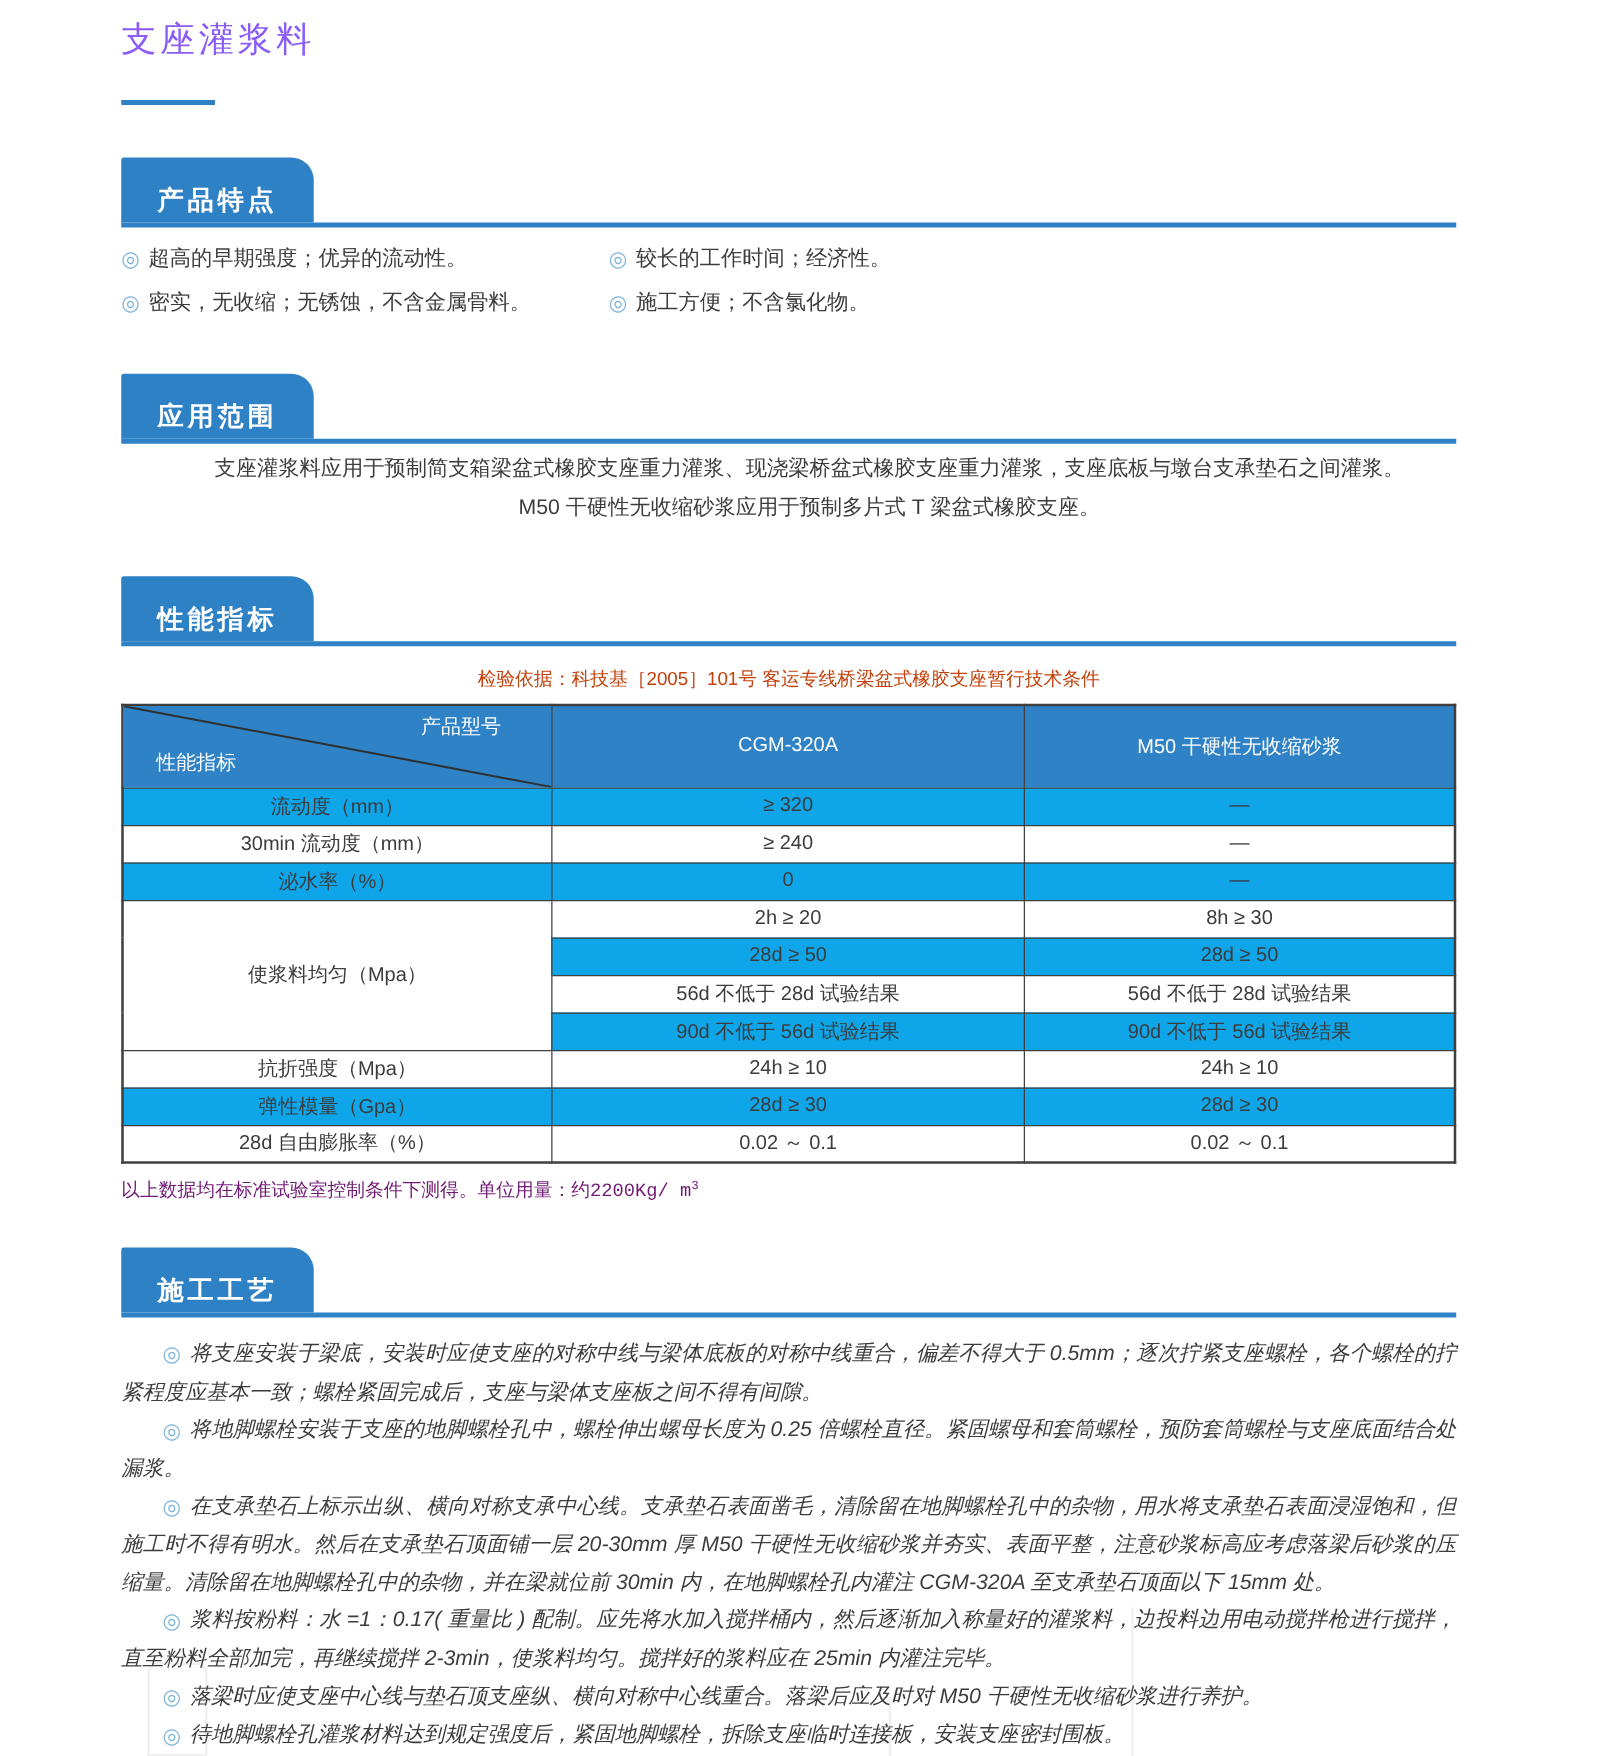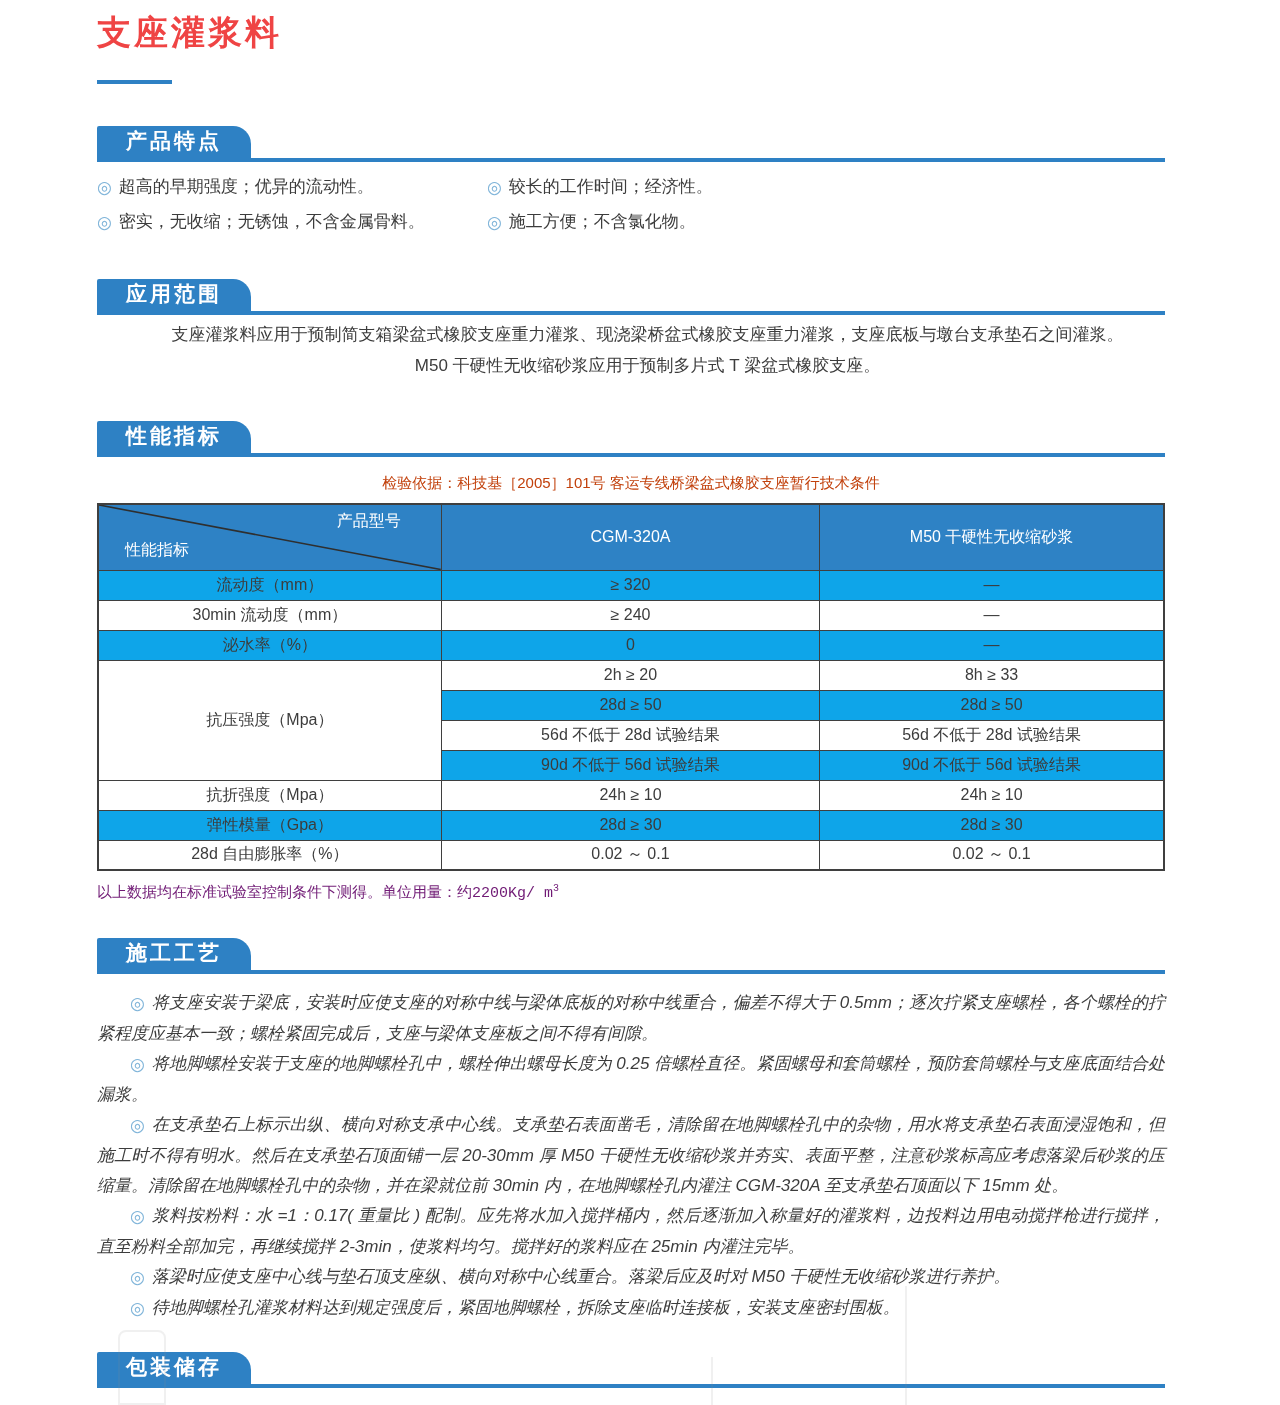--- a/index.html
+++ b/index.html
@@ -10,23 +10,23 @@
     font-family: "Liberation Sans", "DejaVu Sans", sans-serif;
     color: #3c3c3c;
     position: relative;
     overflow: hidden;
   }
   .page { padding: 14px 115px 0 97px; position: relative; }
 
   
   .doc-title {
     margin: 0;
-    font-size: 34px;
-    font-weight: bold;
-    color: #ef4444;
+    font-size: 28px;
+    font-weight: normal;
+    color: #8b5cf6;
     letter-spacing: 3px;
     line-height: 36px;
   }
   .title-underline {
     width: 75px; height: 4px;
     background: #2e81c4;
     margin-top: 30px;
   }
 
   
@@ -35,21 +35,21 @@
     line-height: 0;
   }
   .sec-tab {
     display: inline-block;
     background: #2e81c4;
     color: #ffffff;
     font-size: 21px;
     font-weight: bold;
     letter-spacing: 3px;
     line-height: 21px;
-    padding: 4px 29px 7px 29px;
+    padding: 24px 29px 7px 29px;
     border-radius: 2px 18px 0 0;
   }
 
   .mt-features   { margin-top: 42px; }
   .mt-application{ margin-top: 46px; }
   .mt-performance{ margin-top: 40px; }
   .mt-process    { margin-top: 36px; }
   .mt-packaging  { margin-top: 28px; }
 
   
@@ -199,23 +199,23 @@
         <td>30min 流动度（mm）</td>
         <td>≥ 240</td>
         <td>—</td>
       </tr>
       <tr class="shade">
         <td>泌水率（%）</td>
         <td>0</td>
         <td>—</td>
       </tr>
       <tr>
-        <td class="rowlabel" rowspan="4">抗压强度（Mpa）</td>
+        <td class="rowlabel" rowspan="4">使浆料均匀（Mpa）</td>
         <td>2h ≥ 20</td>
-        <td>8h ≥ 33</td>
+        <td>8h ≥ 30</td>
       </tr>
       <tr class="shade">
         <td>28d ≥ 50</td>
         <td>28d ≥ 50</td>
       </tr>
       <tr>
         <td>56d 不低于 28d 试验结果</td>
         <td>56d 不低于 28d 试验结果</td>
       </tr>
       <tr class="shade">

